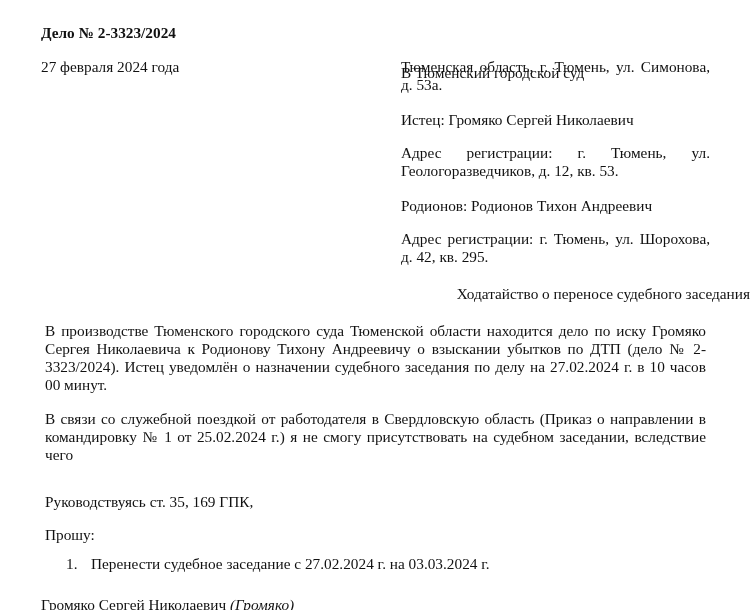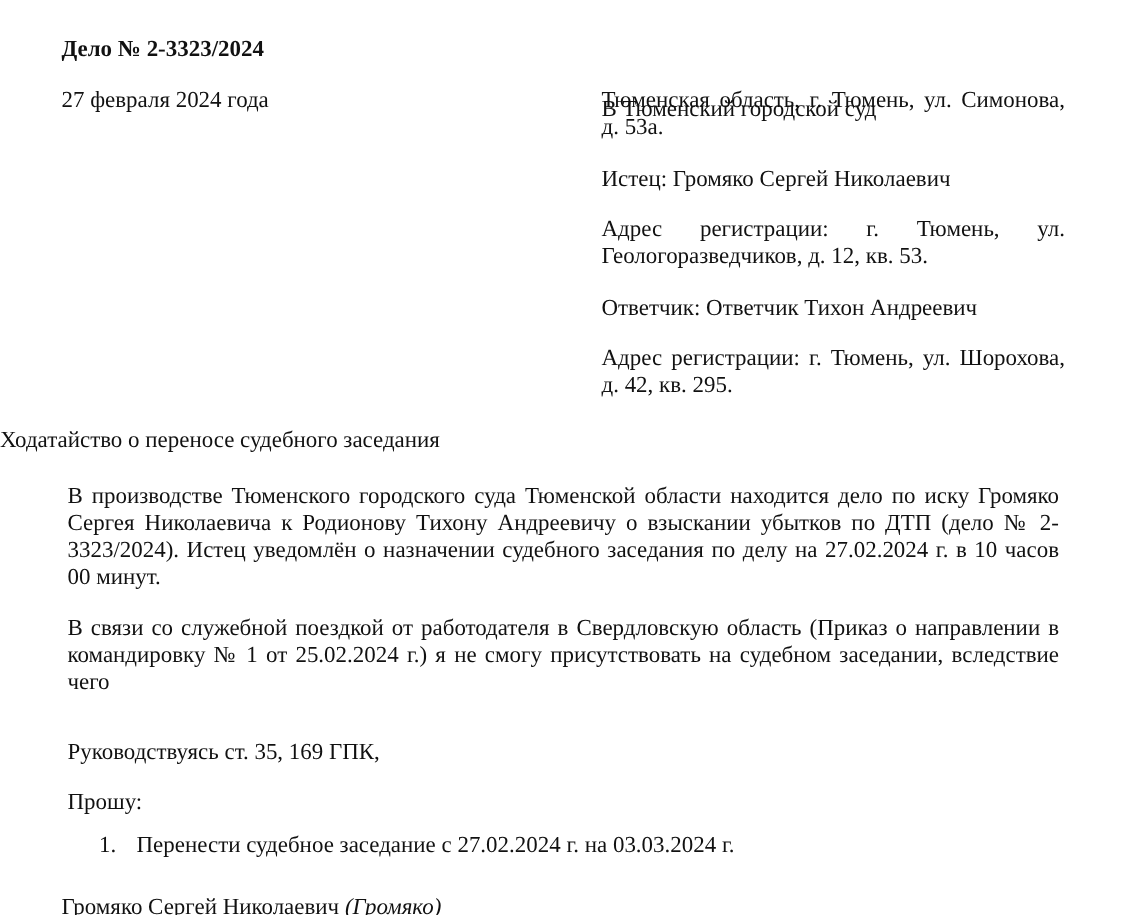--- a/index.html
+++ b/index.html
@@ -40,21 +40,21 @@
     .body-block {
       position: absolute;
       left: 41px;
       width: 669px;
     }
     .body-block p { margin: 4px; }
     .title {
       position: absolute;
       left: 0;
       width: 750px;
-      text-align: left;
+      text-align: right;
     }
     .list-item {
       position: absolute;
       left: 66px;
       display: flex;
     }
     .list-num { width: 25px; }
     .italic { font-style: italic; }
   </style>
 </head>
@@ -71,21 +71,21 @@
   <div class="right-col justify" style="top:58px;">
     <p>Тюменская область, г. Тюмень, ул. Симонова, д. 53а.</p>
   </div>
   <div class="right-col" style="top:111px;">
     <p>Истец: Громяко Сергей Николаевич</p>
   </div>
   <div class="right-col justify" style="top:144px;">
     <p>Адрес регистрации: г. Тюмень, ул. Геологоразведчиков, д. 12, кв. 53.</p>
   </div>
   <div class="right-col" style="top:197px;">
-    <p>Ответчик: Ответчик Тихон Андреевич</p>
+    <p>Родионов: Родионов Тихон Андреевич</p>
   </div>
   <div class="right-col justify" style="top:230px;">
     <p>Адрес регистрации: г. Тюмень, ул. Шорохова, д. 42, кв. 295.</p>
   </div>
 
   <div class="title" style="top:285px;">Ходатайство о переносе судебного заседания</div>
 
   <div class="body-block justify" style="top:318px;">
     <p>В производстве Тюменского городского суда Тюменской области находится дело по иску Громяко Сергея Николаевича к Родионову Тихону Андреевичу о взыскании убытков по ДТП (дело № 2-3323/2024). Истец уведомлён о назначении судебного заседания по делу на 27.02.2024 г. в 10 часов 00 минут.</p>
   </div>

